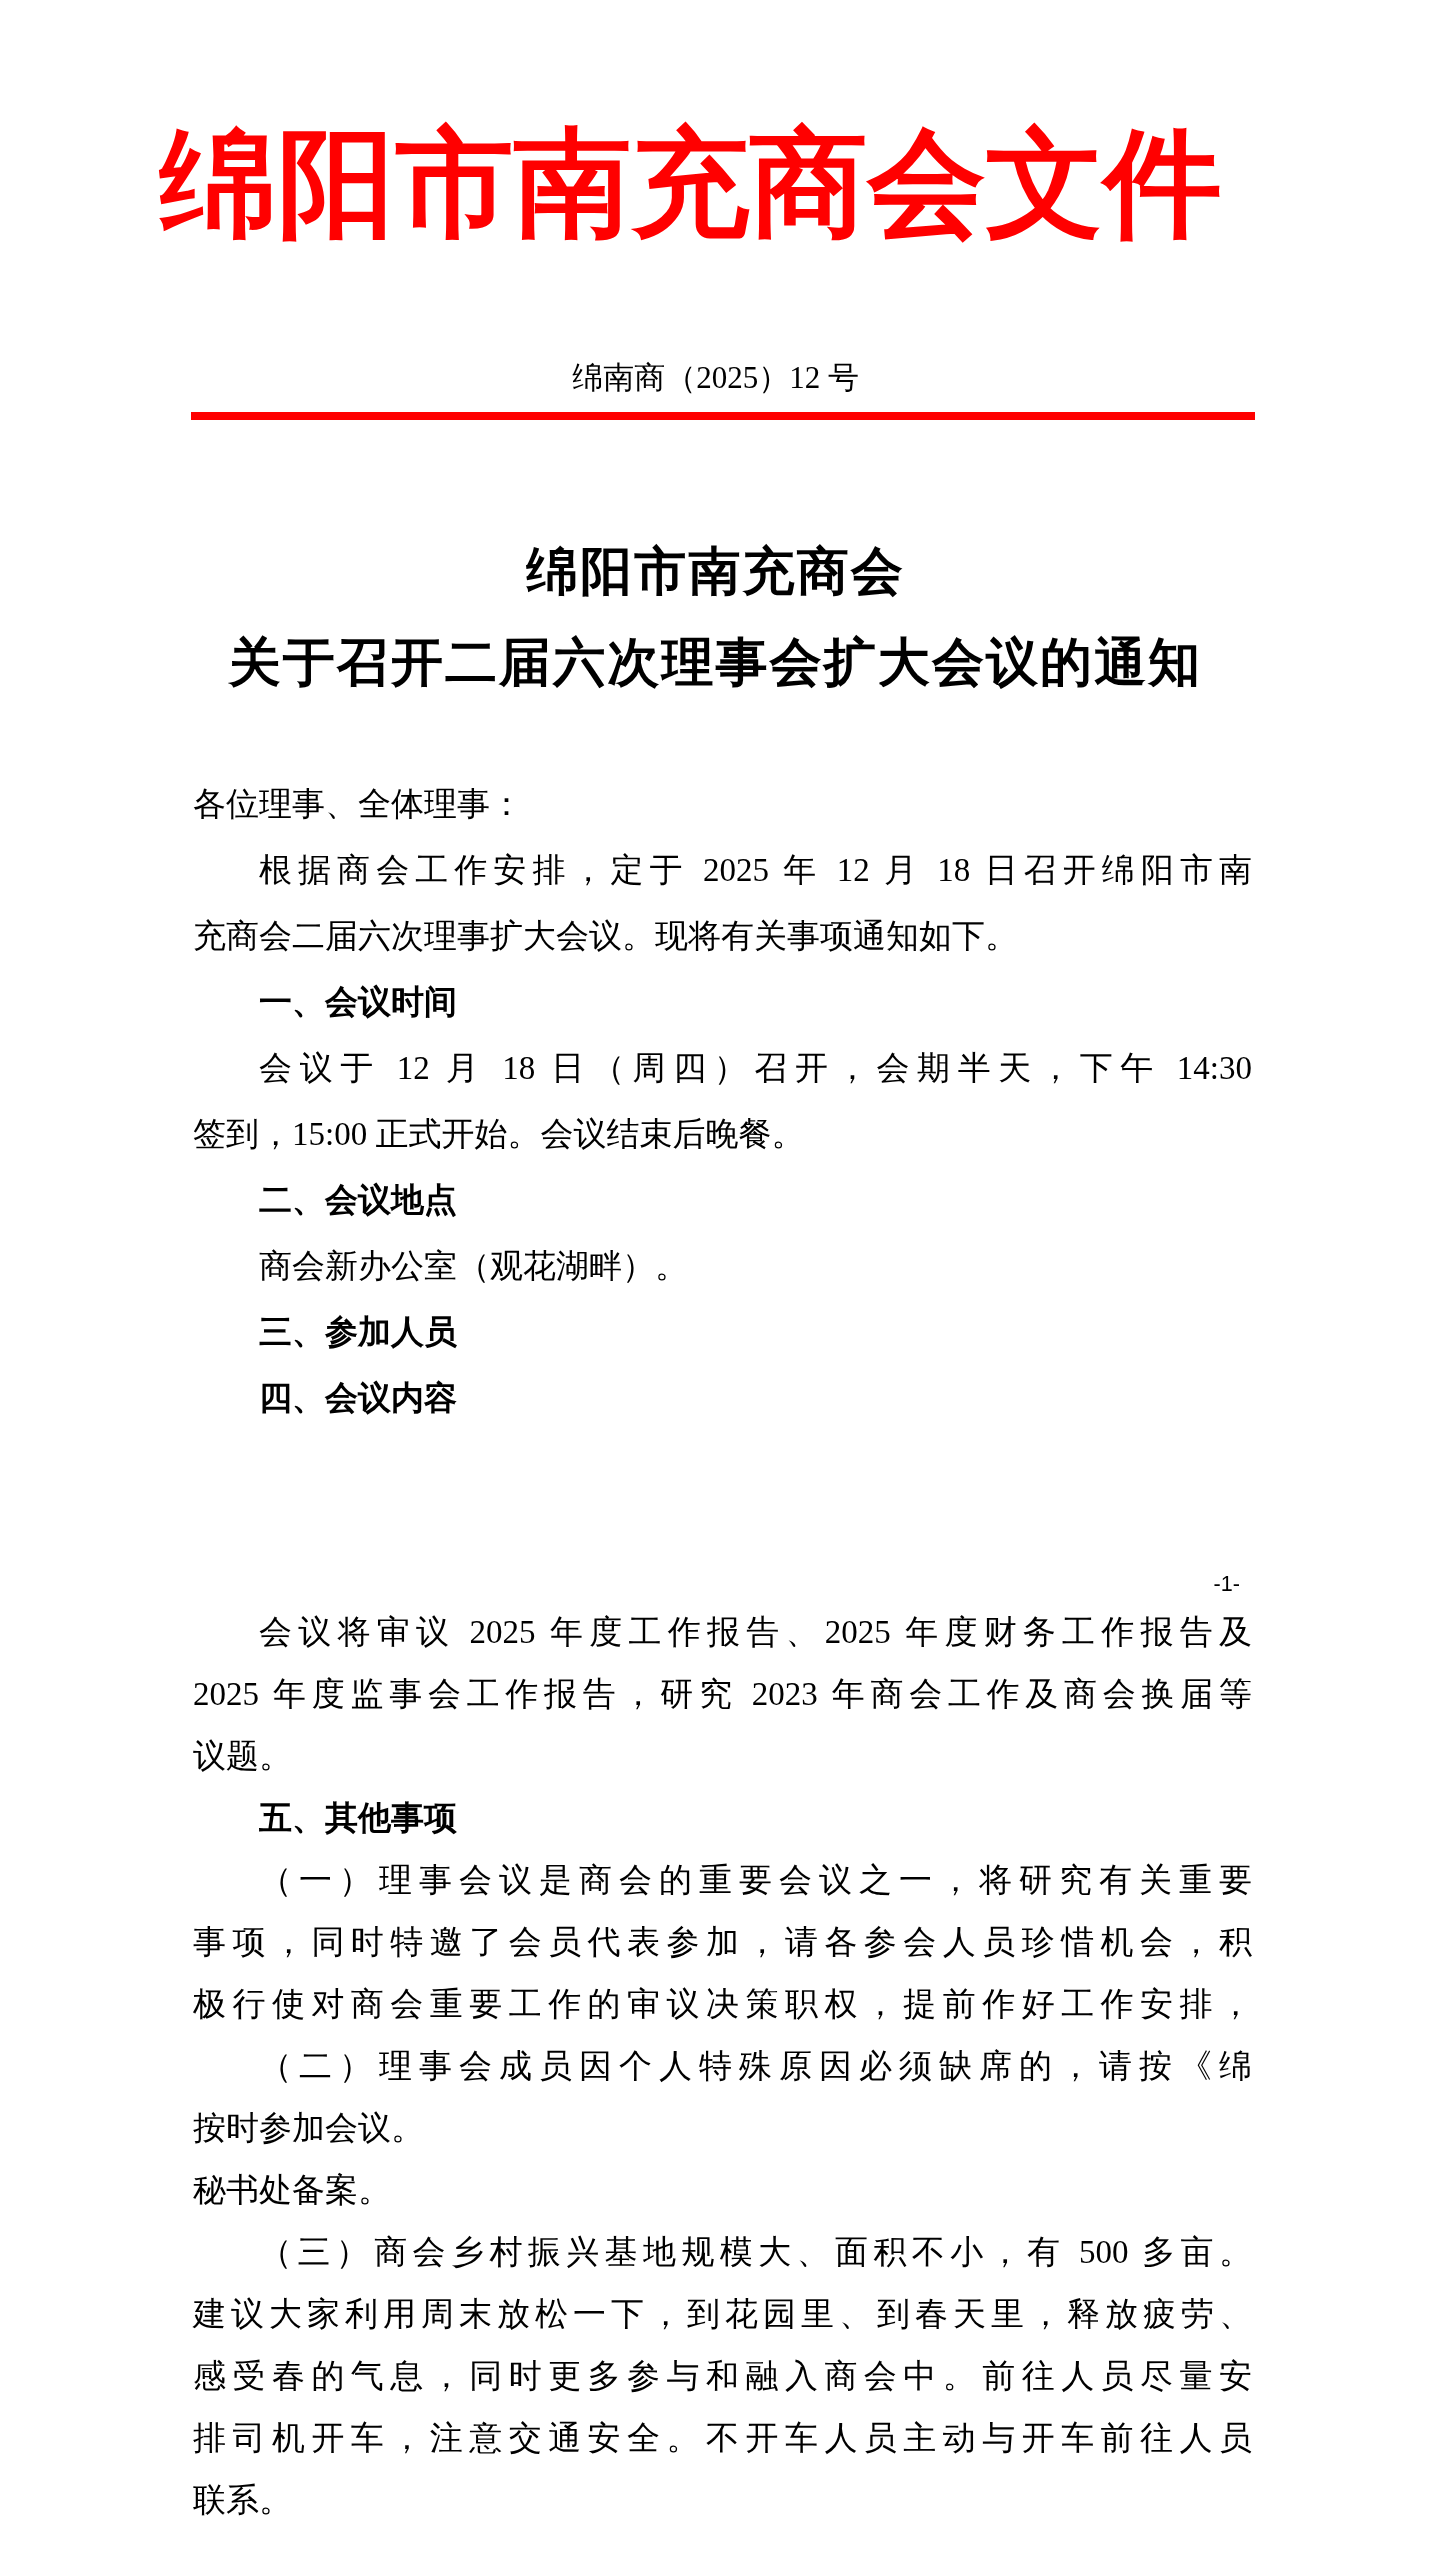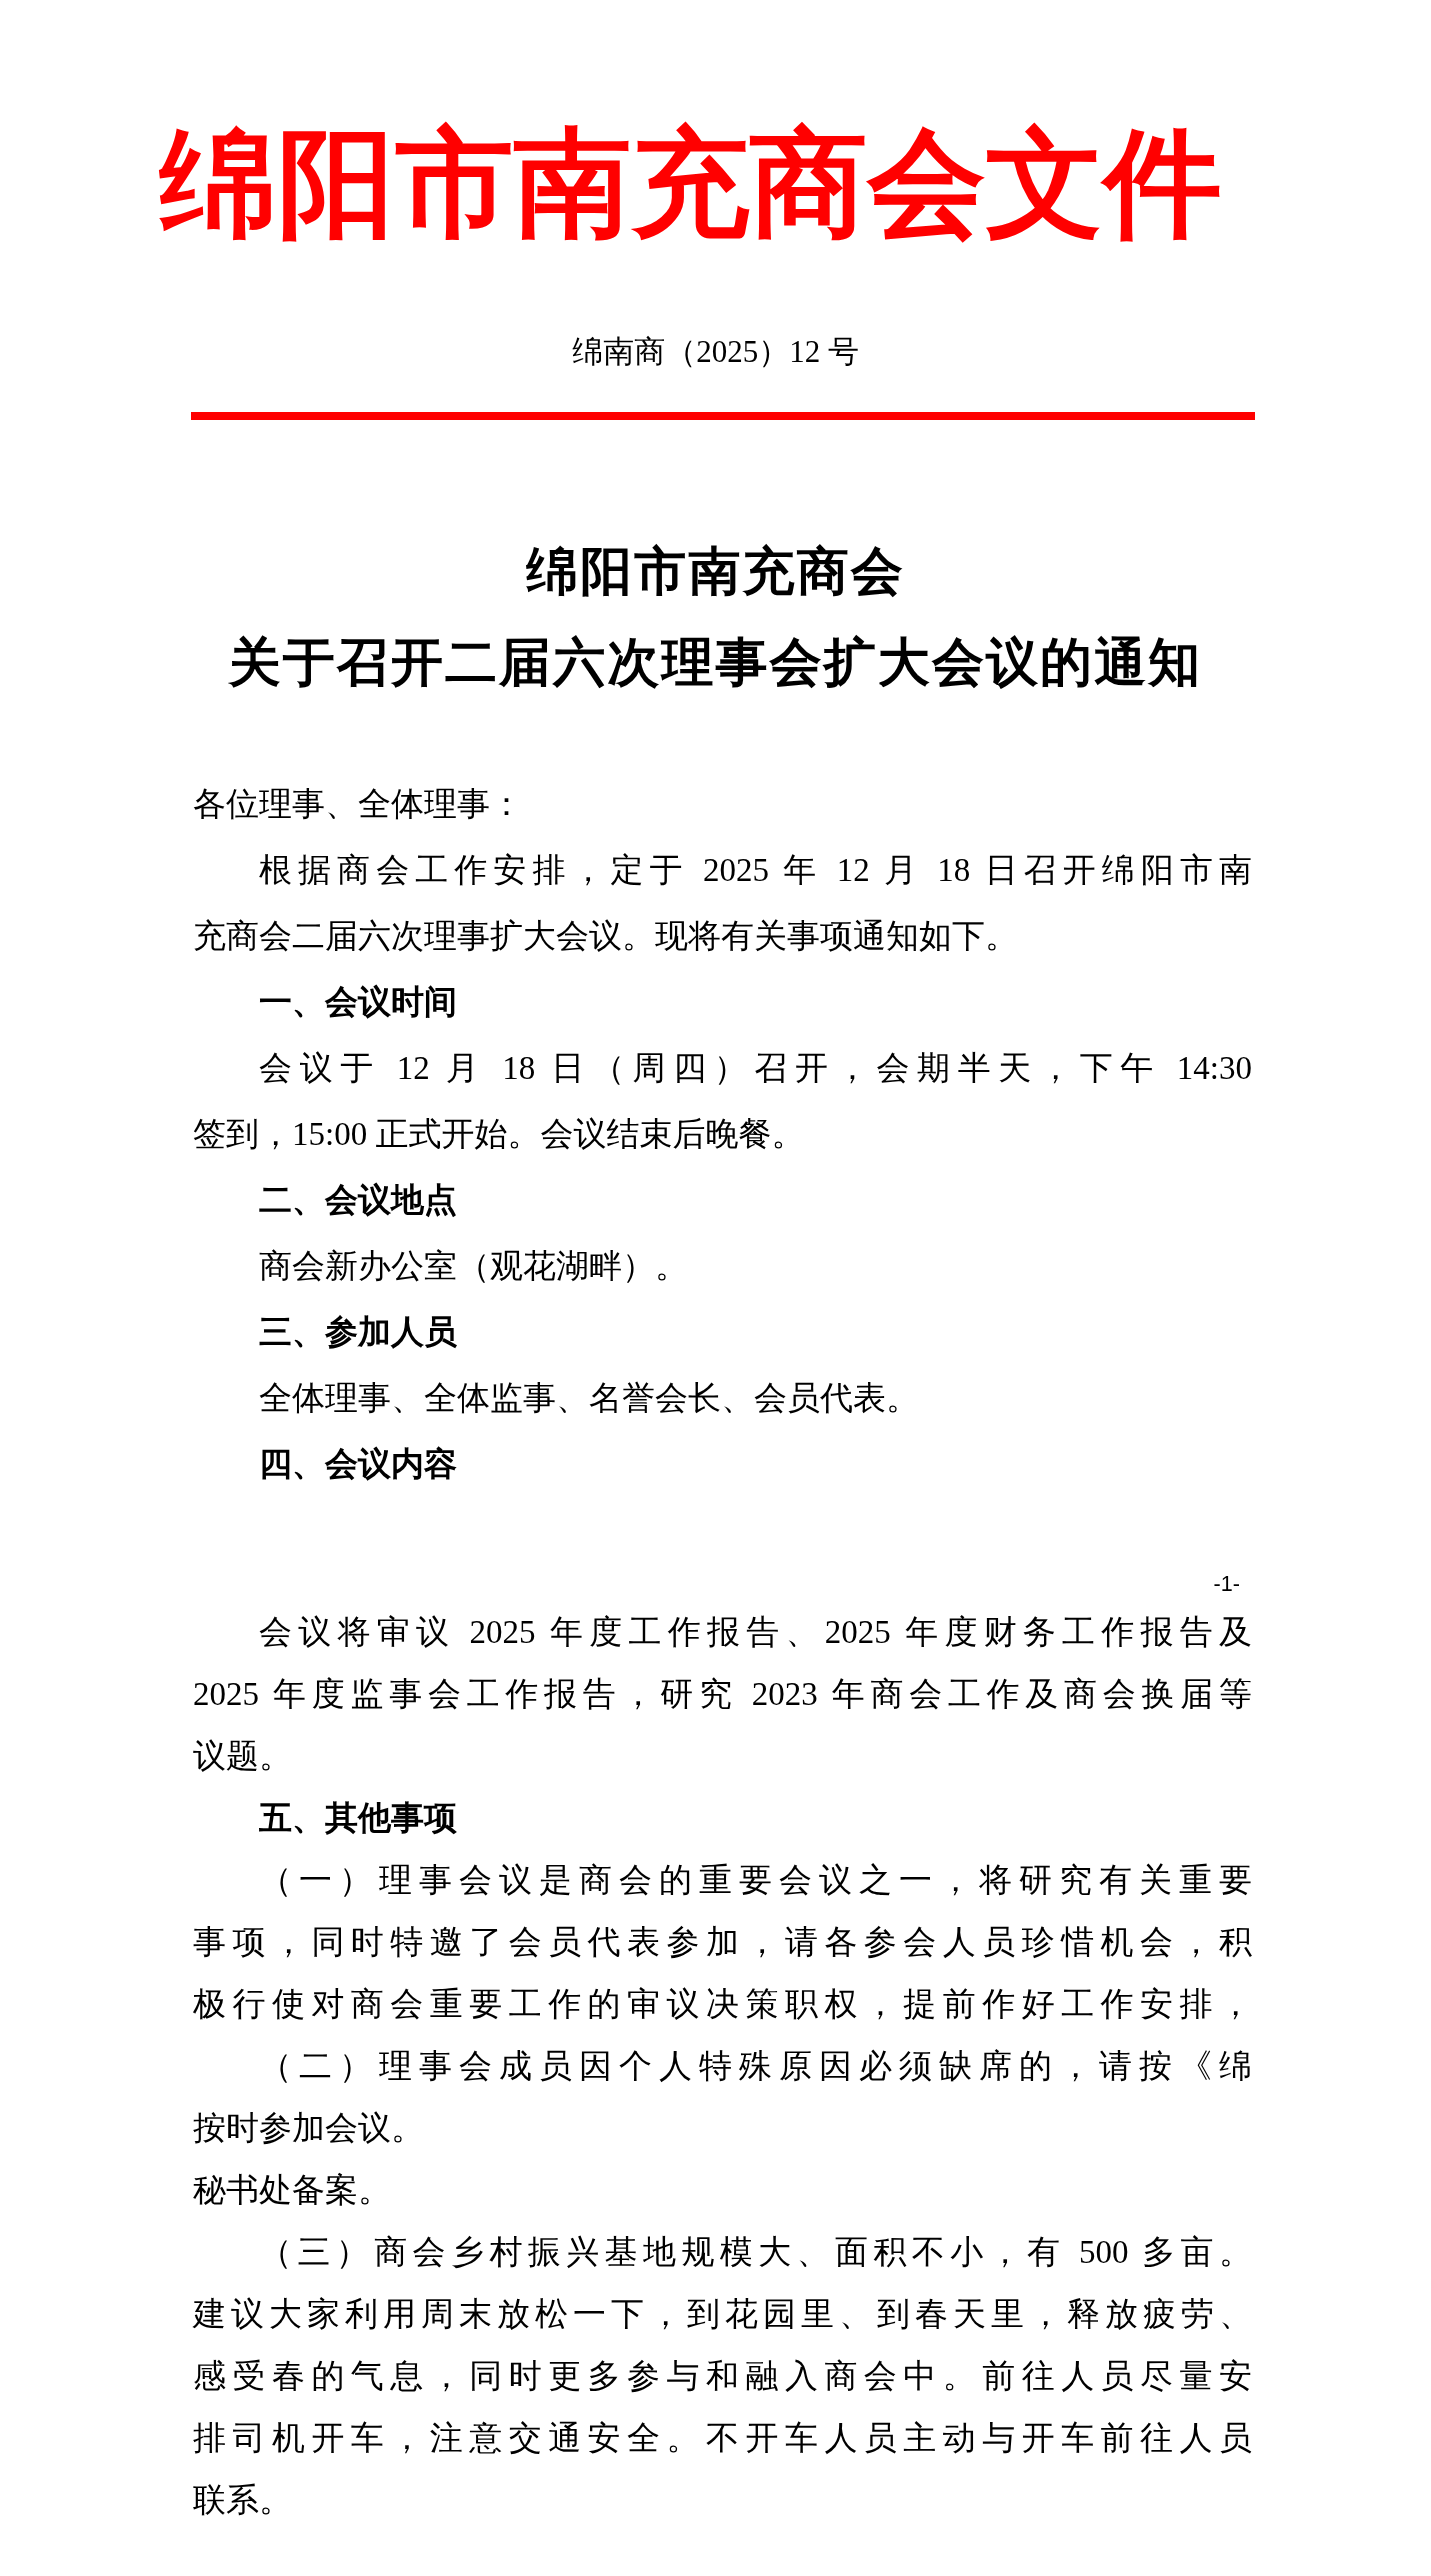--- a/index.html
+++ b/index.html
@@ -20,21 +20,21 @@
     text-align: center;
     font-size: 118px; line-height: 134px;
     font-weight: 900;
     color: #FF0000;
     letter-spacing: 0px;
     white-space: nowrap;
   }
 
   
   #doc-number {
-    top: 334px; left: 0; width: 1431px;
+    top: 360px; left: 0; width: 1431px;
     text-align: center;
     font-size: 31px; line-height: 35px;
     color: #000000;
   }
 
   
   #red-rule {
     top: 412px; left: 191px; width: 1064px; height: 8.2px;
     background: #FF0000;
   }
@@ -93,21 +93,20 @@
   <div id="body-page1" class="abs body-block">
       <div class="line">各位理事、全体理事：</div>
       <div class="line indent fill">根据商会工作安排，定于 2025 年 12 月 18 日召开绵阳市南</div>
       <div class="line">充商会二届六次理事扩大会议。现将有关事项通知如下。</div>
       <div class="line indent hd">一、会议时间</div>
       <div class="line indent fill">会议于 12 月 18 日（周四）召开，会期半天，下午 14:30</div>
       <div class="line">签到，15:00 正式开始。会议结束后晚餐。</div>
       <div class="line indent hd">二、会议地点</div>
       <div class="line indent">商会新办公室（观花湖畔）。</div>
       <div class="line indent hd">三、参加人员</div>
-      <div class="line indent">全体理事、全体监事、名誉会长、会员代表。</div>
       <div class="line indent hd">四、会议内容</div>
     </div>
 
   <div id="page-num-1" class="abs page-num">-1-</div>
 
   <div id="body-page2" class="abs body-block">
       <div class="line indent fill">会议将审议 2025 年度工作报告、2025 年度财务工作报告及</div>
       <div class="line fill">2025 年度监事会工作报告，研究 2023 年商会工作及商会换届等</div>
       <div class="line">议题。</div>
       <div class="line indent hd">五、其他事项</div>

